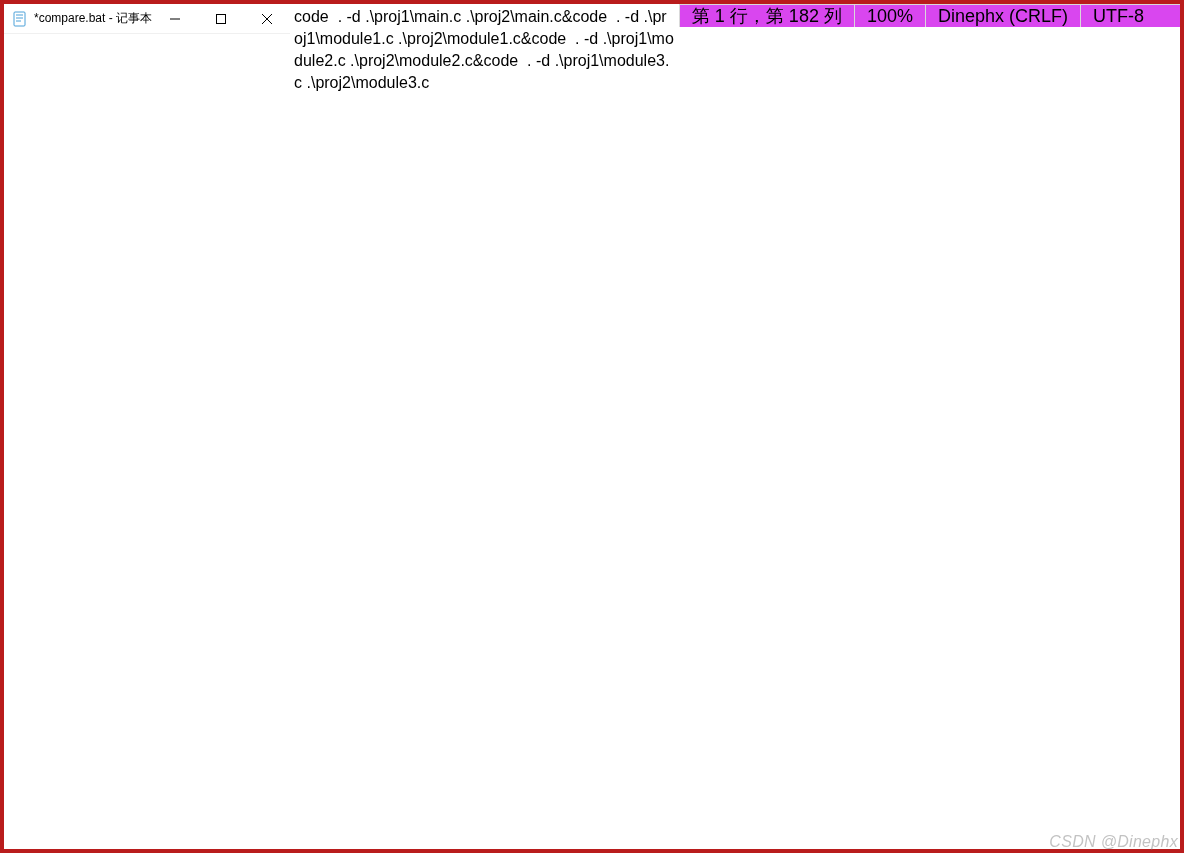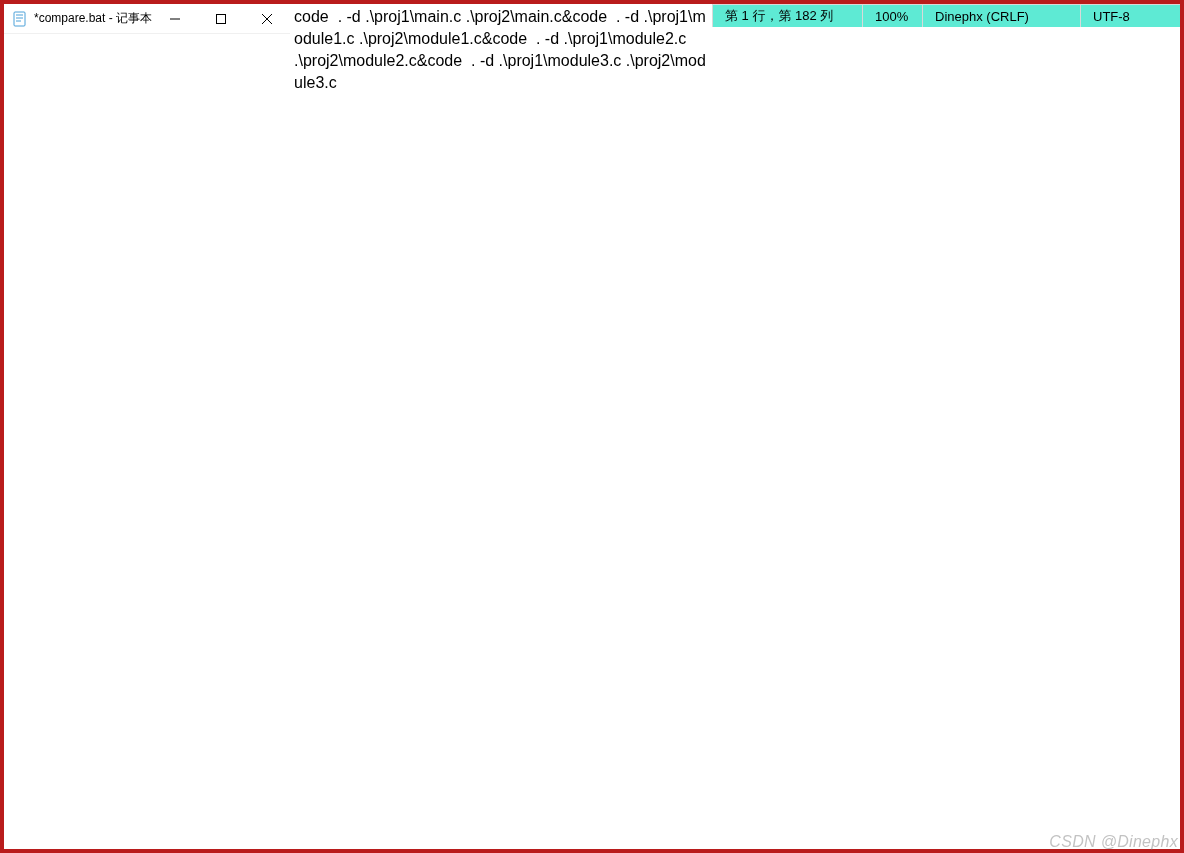--- a/index.html
+++ b/index.html
@@ -83,25 +83,25 @@
   }
   .editor::-webkit-scrollbar { width: 17px; background: #f0f0f0; }
   .editor::-webkit-scrollbar-thumb { background: #cdcdcd; }
   .editor::-webkit-scrollbar-button {
     height: 17px; background: #f0f0f0;
   }
 
   
   .statusbar {
     height: 23px;
-    background: #5eead4;
+    background: #d946ef;
     border-top: 1px solid #d9d9d9;
     display: flex;
     align-items: stretch;
-    font-size: 13px;
+    font-size: 18px;
     color: #000;
   }
   .statusbar .status-spacer { flex: 1; }
   .statusbar .status-cell {
     padding: 0 12px;
     border-left: 1px solid #d9d9d9;
     display: flex; align-items: center;
     white-space: nowrap;
   }
   .watermark {
@@ -153,18 +153,18 @@
 
   <div class="editor-wrap">
     <textarea class="editor" spellcheck="false" style="">code  . -d .\proj1\main.c .\proj2\main.c&amp;code  . -d .\proj1\module1.c .\proj2\module1.c&amp;code  . -d .\proj1\module2.c .\proj2\module2.c&amp;code  . -d .\proj1\module3.c .\proj2\module3.c</textarea>
   </div>
 
   <div class="statusbar">
     <div class="status-spacer"></div>
     <div class="status-cell" style="min-width:150px;">第 1 行，第 182 列</div>
     <div class="status-cell" style="min-width:60px;">100%</div>
     <div class="status-cell" style="min-width:130px;">Dinephx (CRLF)</div>
-    <div class="status-cell" style="min-width:100px;margin-left:28px;">UTF-8</div>
+    <div class="status-cell" style="min-width:100px;">UTF-8</div>
   </div>
 
 </div>
 
 <div class="watermark">CSDN @Dinephx</div>
 
 </body></html>

